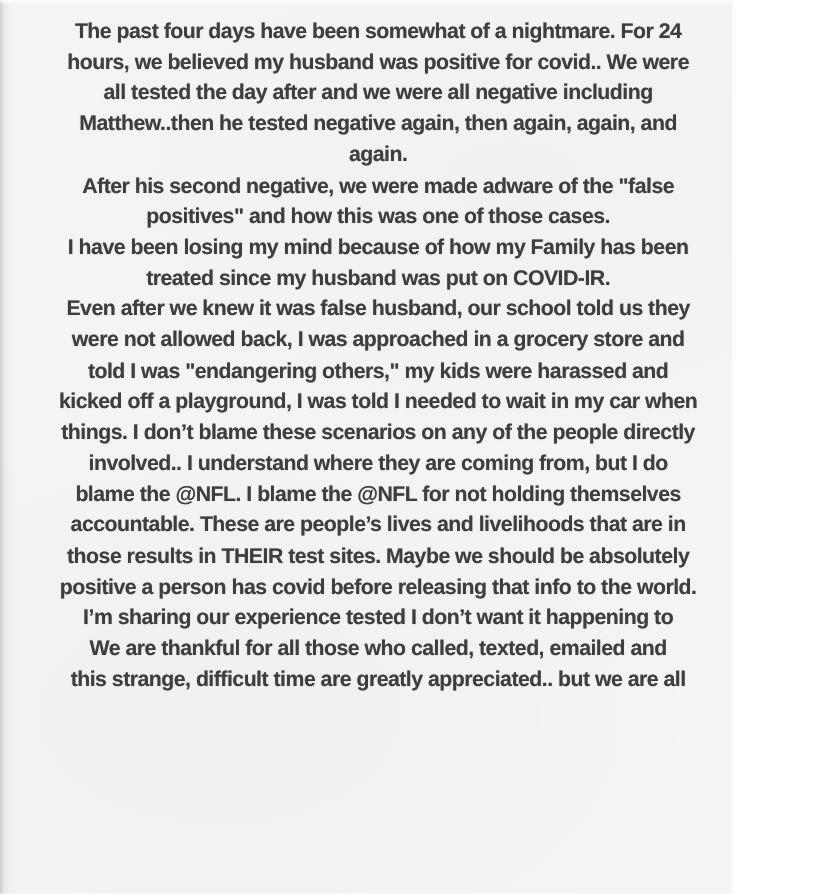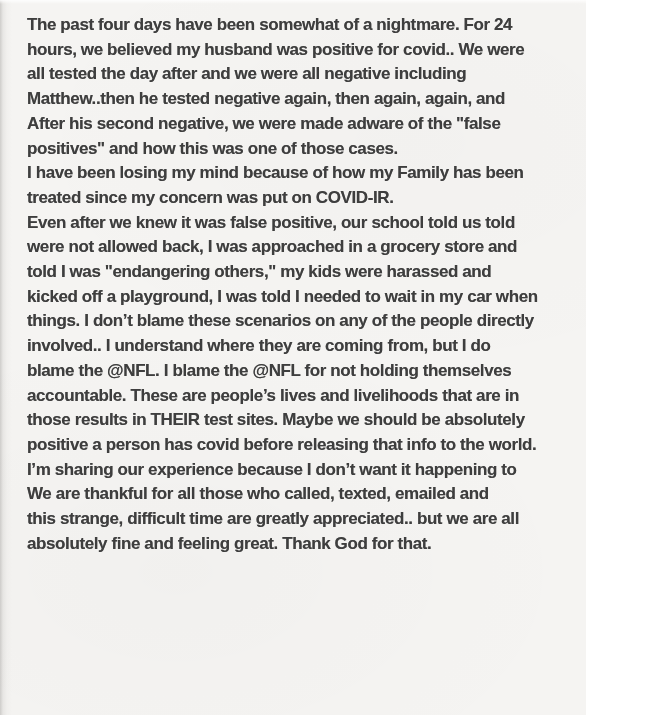--- a/index.html
+++ b/index.html
@@ -45,45 +45,46 @@
     width: 551px;
   }
   .text-line {
     white-space: nowrap;
     font-size: 17px;
     font-weight: 700;
     line-height: 24.7px;
     letter-spacing: -0.4px;
     color: #3e3e3e;
     text-shadow: 0 0 0.6px rgba(70,70,70,0.55);
+    text-align: center;
   }
 </style>
 </head>
 <body>
 
 <div class="canvas">
   <div class="paper">
     <div class="text-block">
       <div class="text-line">The past four days have been somewhat of a nightmare. For 24</div>
       <div class="text-line">hours, we believed my husband was positive for covid.. We were</div>
       <div class="text-line">all tested the day after and we were all negative including</div>
       <div class="text-line">Matthew..then he tested negative again, then again, again, and</div>
+      <div class="text-line">again.</div>
       <div class="text-line">After his second negative, we were made adware of the "false</div>
       <div class="text-line">positives" and how this was one of those cases.</div>
       <div class="text-line">I have been losing my mind because of how my Family has been</div>
-      <div class="text-line">treated since my concern was put on COVID-IR.</div>
-      <div class="text-line">Even after we knew it was false positive, our school told us told</div>
+      <div class="text-line">treated since my husband was put on COVID-IR.</div>
+      <div class="text-line">Even after we knew it was false husband, our school told us they</div>
       <div class="text-line">were not allowed back, I was approached in a grocery store and</div>
       <div class="text-line">told I was "endangering others," my kids were harassed and</div>
       <div class="text-line">kicked off a playground, I was told I needed to wait in my car when</div>
       <div class="text-line">things. I don’t blame these scenarios on any of the people directly</div>
       <div class="text-line">involved.. I understand where they are coming from, but I do</div>
       <div class="text-line">blame the @NFL. I blame the @NFL for not holding themselves</div>
       <div class="text-line">accountable. These are people’s lives and livelihoods that are in</div>
       <div class="text-line">those results in THEIR test sites. Maybe we should be absolutely</div>
       <div class="text-line">positive a person has covid before releasing that info to the world.</div>
-      <div class="text-line">I’m sharing our experience because I don’t want it happening to</div>
+      <div class="text-line">I’m sharing our experience tested I don’t want it happening to</div>
       <div class="text-line">We are thankful for all those who called, texted, emailed and</div>
       <div class="text-line">this strange, difficult time are greatly appreciated.. but we are all</div>
-      <div class="text-line">absolutely fine and feeling great. Thank God for that.</div>
     </div>
   </div>
 </div>
 
 </body></html>

